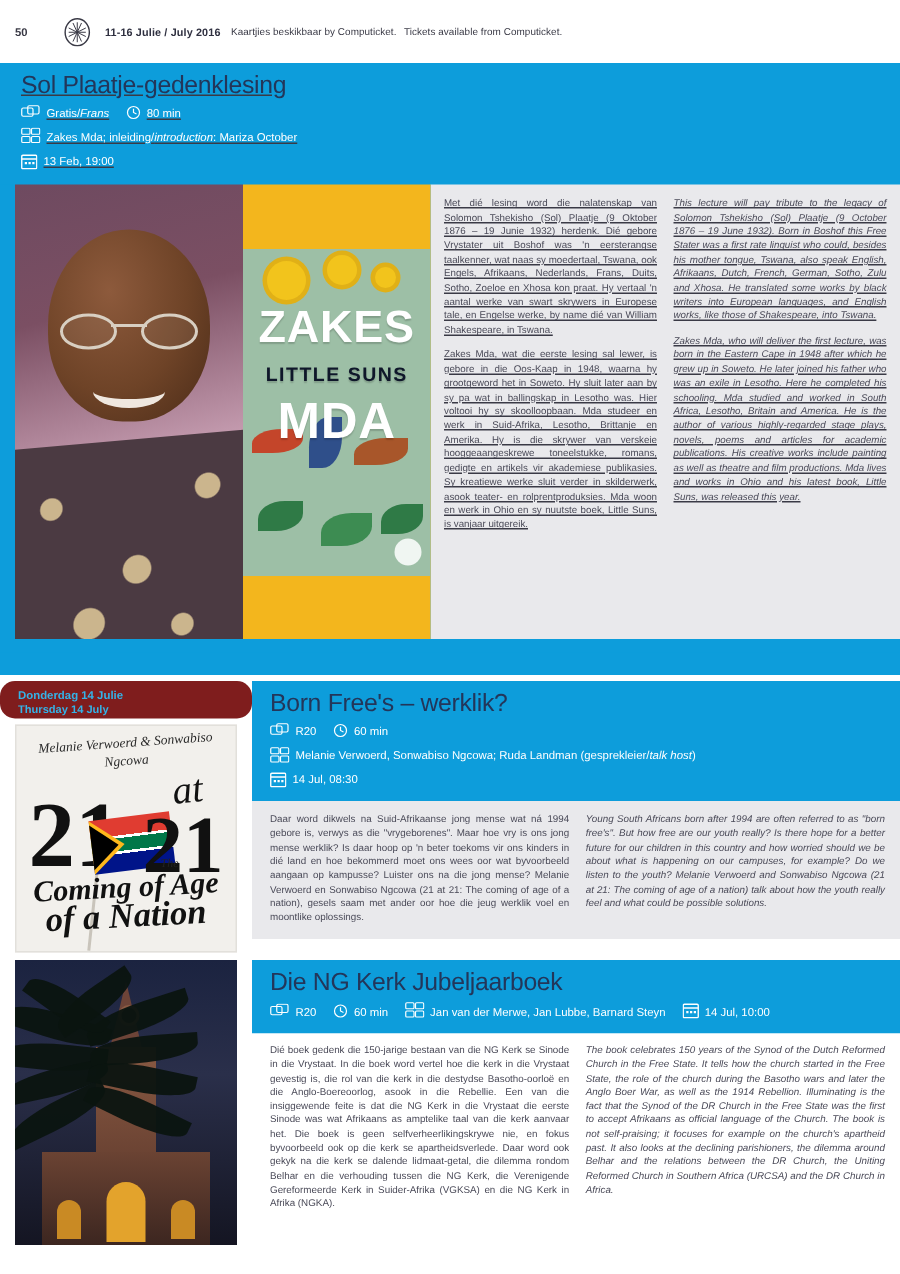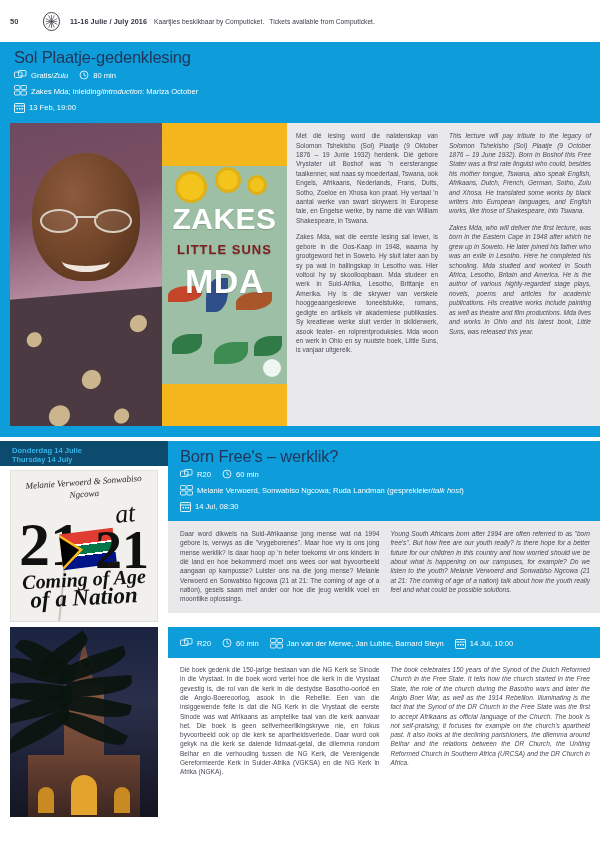--- a/index.html
+++ b/index.html
@@ -70,21 +70,22 @@
   .col p{margin:0 0 7px 0;}
   .col p:last-child{margin-bottom:0;}
   .col.en{font-style:italic;}
 
   
   
   
   #event1{
     position:relative;
     background:#0d9ddb;
-    padding:0 0 2px 0;
+    padding:0 0 15px 0;
+    text-decoration:underline;
   }
   #event1 .band{
     background:#0d9ddb;
     padding:7px 14px 9px 14px;
   }
   #event1 .e1-body{
     display:flex;
     background:#0d9ddb;
     padding:0 0 9px 0;
   }
@@ -139,21 +140,21 @@
     width:125px;height:218px;background:#9dbfa6;position:relative;overflow:hidden;
   }
   .bk-sun{position:absolute;border-radius:50%;background:#f2c41c;box-shadow:0 0 0 3px #e0b017;}
   .bk-word{
     position:absolute;left:0;right:0;text-align:center;
     font-family:"Liberation Sans", sans-serif;
     font-weight:bold;color:#ffffff;letter-spacing:.5px;
     text-shadow:0 1px 1px rgba(0,0,0,.18);
   }
   .bk-zakes{top:36px;font-size:30px;}
-  .bk-little{top:76px;font-size:13px;color:#7f1d1d;letter-spacing:1px;}
+  .bk-little{top:76px;font-size:13px;color:#0f172a;letter-spacing:1px;}
   .bk-mda{top:96px;font-size:34px;}
   .bk-leaf{position:absolute;border-radius:60% 0 60% 0;}
   .bk-logo{
     position:absolute;right:6px;bottom:7px;width:18px;height:18px;border-radius:50%;
     background:#ffffff;opacity:.85;
   }
   .e1-text{
     flex:1 1 auto;
     background:#e9e9ec;
     padding:8px 9px 9px 9px;
@@ -161,23 +162,23 @@
     margin-right:0;
   }
   #event1 .cols{font-size:6.5px;line-height:1.45;}
 
   
   
   
   #event2{display:flex;margin-top:4px;}
   .e2-left{width:168px;flex:0 0 168px;}
   .date-banner{
-    background:#0c4a6e;
+    background:#7f1d1d;
     padding:6px 0 7px 12px;
-    height:25px;box-sizing:border-box;
+    height:25px;box-sizing:border-box;border-radius:10px;
   }
   .date-af{font-size:7.6px;font-weight:bold;color:#34b3e8;line-height:1.15;}
   .date-en{font-size:7.4px;font-weight:bold;color:#34b3e8;line-height:1.15;}
   .e2-cover-wrap{padding:4px 10px 0 10px;}
   .cover21{
     width:148px;height:152px;background:#f2f0ec;position:relative;overflow:hidden;
     border:1px solid #e2e0db;box-sizing:border-box;
   }
   .c21-auth{
     position:absolute;top:6px;left:0;right:0;text-align:center;
@@ -295,21 +296,21 @@
     <div class="ev-title">Sol Plaatje-gedenklesing</div>
 
     <div class="meta-line">
       <span class="meta-item">
         <span class="ico">
           <svg width="13" height="10" viewBox="0 0 26 20">
             <rect x="1" y="4" width="15" height="11" rx="2" fill="none" stroke="#fff" stroke-width="1.6"></rect>
             <rect x="9" y="1" width="15" height="11" rx="2" fill="none" stroke="#fff" stroke-width="1.6"></rect>
           </svg>
         </span>
-        <span><span>Gratis</span>/<span class="it">Zulu</span></span>
+        <span><span>Gratis</span>/<span class="it">Frans</span></span>
       </span>
       <span class="meta-item">
         <span class="ico">
           <svg width="10" height="10" viewBox="0 0 20 20">
             <circle cx="10" cy="10" r="8" fill="none" stroke="#fff" stroke-width="1.6"></circle>
             <path d="M10 5 L10 10 L14 12" stroke="#fff" stroke-width="1.6" fill="none"></path>
           </svg>
         </span>
         <span>80 min</span>
       </span>
@@ -493,20 +494,21 @@
       <span class="frond" style="right:-46px;top:48px;transform:rotate(176deg);"></span>
       <span class="frond" style="right:-44px;top:78px;transform:rotate(192deg);"></span>
       <span class="frond" style="right:-38px;top:108px;transform:rotate(206deg);"></span>
       <span class="frond" style="left:10px;top:4px;transform:rotate(36deg);width:60px;"></span>
       <span class="frond" style="right:10px;top:2px;transform:rotate(146deg);width:60px;"></span>
     </div>
   </div>
 
   <div class="e3-right">
     <div class="e3-titlebar">
+      <div class="ev-title">Die NG Kerk Jubeljaarboek</div>
       <div class="meta-line">
         <span class="meta-item">
           <span class="ico">
             <svg width="13" height="10" viewBox="0 0 26 20">
               <rect x="1" y="4" width="15" height="11" rx="2" fill="none" stroke="#fff" stroke-width="1.6"></rect>
               <rect x="9" y="1" width="15" height="11" rx="2" fill="none" stroke="#fff" stroke-width="1.6"></rect>
             </svg>
           </span>
           <span>R20</span>
         </span>

